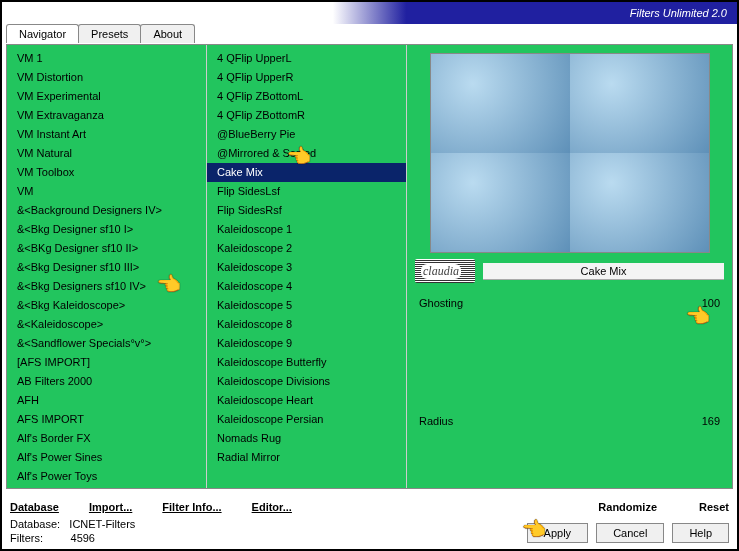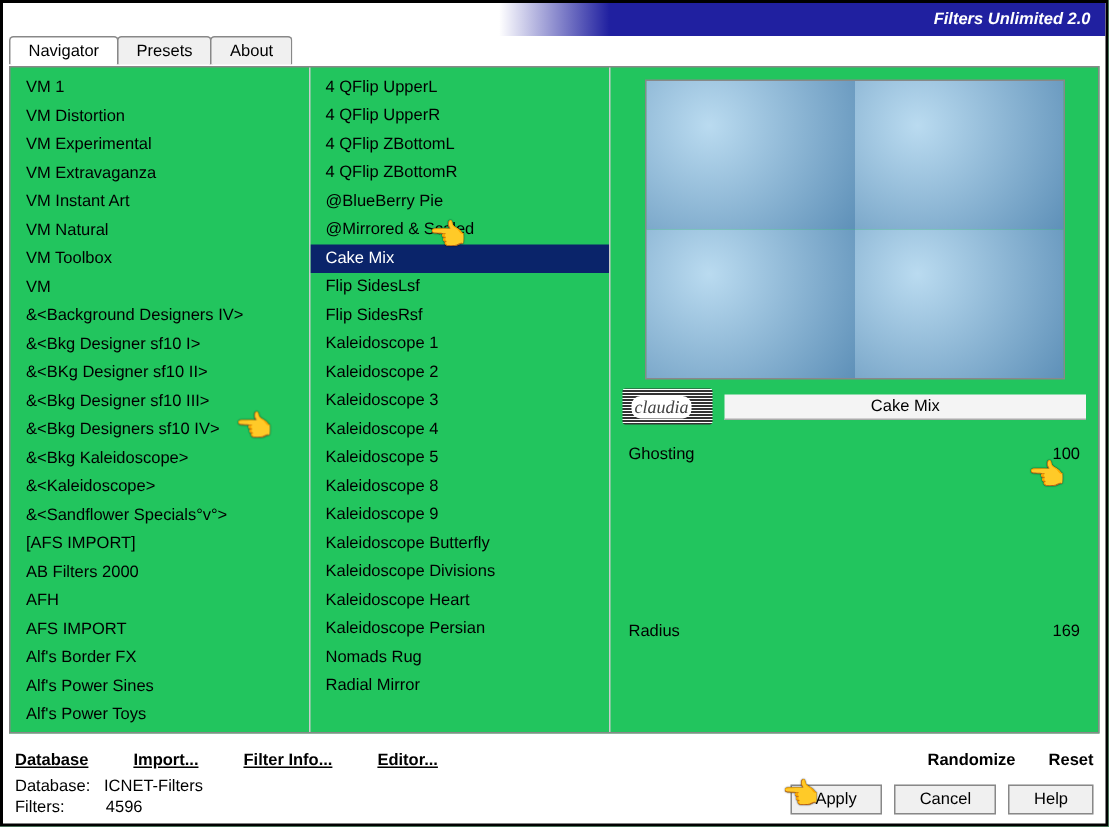--- a/index.html
+++ b/index.html
@@ -1,17 +1,17 @@
 <!DOCTYPE html>
 <html><head>
 <meta charset="utf-8">
 <style>
   * { box-sizing: border-box; margin: 0; padding: 0; font-family: Arial, sans-serif; font-size: 11px; }
   body { background: #fff; width: 739px; height: 551px; overflow: hidden; position: relative; border: 2px solid #000; }
-  .title-bar { position: absolute; top: 0; right: 0; height: 22px; background: linear-gradient(to right, #fff 0%, #fff 45%, #2020a0 55%, #2020a0 100%); width: 100%; text-align: right; color: #fff; font-weight: bold; font-style: italic; font-size: 15px; line-height: 20px; padding-right: 10px; }
+  .title-bar { position: absolute; top: 0; right: 0; height: 22px; background: linear-gradient(to right, #fff 0%, #fff 45%, #2020a0 55%, #2020a0 100%); width: 100%; text-align: right; color: #fff; font-weight: normal; font-style: italic; font-size: 15px; line-height: 20px; padding-right: 10px; }
   .tabs { position: absolute; top: 22px; left: 4px; display: flex; }
   .tab { padding: 3px 12px; border: 1px solid #888; border-bottom: none; background: #f0f0f0; border-top-left-radius: 3px; border-top-right-radius: 3px; margin-right: -1px; }
   .tab.active { background: #fff; position: relative; z-index: 2; }
   .content { position: absolute; top: 42px; left: 4px; right: 4px; bottom: 60px; border: 1px solid #888; background: #22c55e; display: flex; }
   .col { overflow-y: scroll; overflow-x: hidden; padding: 4px 0; }
   .col1 { width: 200px; border-right: 1px solid #ccc; }
   .col2 { width: 200px; border-right: 1px solid #ccc; }
   .col3 { flex: 1; padding: 4px; overflow: hidden; position: relative; overflow-y: auto; }
   .list-item { padding: 2px 10px; white-space: nowrap; cursor: default; line-height: 15px; }
   .list-item.selected { background: #0a246a; color: #fff; }
@@ -21,21 +21,21 @@
   ::-webkit-scrollbar-button { background:#e0e0e0; border:1px solid #888; height:16px; display:block; }
   .preview { position: relative; margin: 4px auto; width: 280px; height: 200px; display: grid; grid-template: 1fr 1fr / 1fr 1fr; border: 1px solid #888; }
   .preview div { background: radial-gradient(circle at 30% 30%, #badbf0, #5e90b8); }
   .filter-label-row { display:flex; align-items:center; margin:6px 4px; }
   .badge { width:60px; height:24px; background:repeating-linear-gradient(0deg,#333 0 1px,#fff 1px 2px); position:relative; margin-right:8px; border-radius:2px;}
   .badge::after { content:'claudia'; position:absolute; left:6px; top:5px; font-family:cursive; font-size:12px; color:#444; font-style:italic; background:#fff; padding:0 2px; border-radius:6px;}
   .filter-name { flex:1; text-align:center; background:#f4f4f4; border-bottom:1px solid #aaa; padding:2px; }
   .param-row { display:flex; justify-content:space-between; padding: 8px 8px; }
   .bottom-links { position:absolute; bottom:36px; left:8px; right:8px; display:flex; gap:30px; }
   .bottom-links span { text-decoration: underline; font-weight:bold; }
-  .bottom-links .right { margin-left:auto; display:flex; gap:22px;}
+  .bottom-links .right { margin-left:auto; display:flex; gap:42px;}
   .bottom-links .right span { text-decoration:none; }
   .status { position:absolute; bottom:4px; left:8px; font-size:11px; line-height:14px; }
   .buttons { position:absolute; bottom:6px; right:8px; display:flex; gap:8px; }
   .btn { padding: 3px 16px; border:1px solid #888; background:#f0f0f0; }
   .pointer { position:absolute; font-size:20px; transform: scaleX(-1); z-index:50; pointer-events:none; text-shadow: 0 0 1px #000; }
 </style>
 </head>
 <body>
 
 <div class="title-bar">

